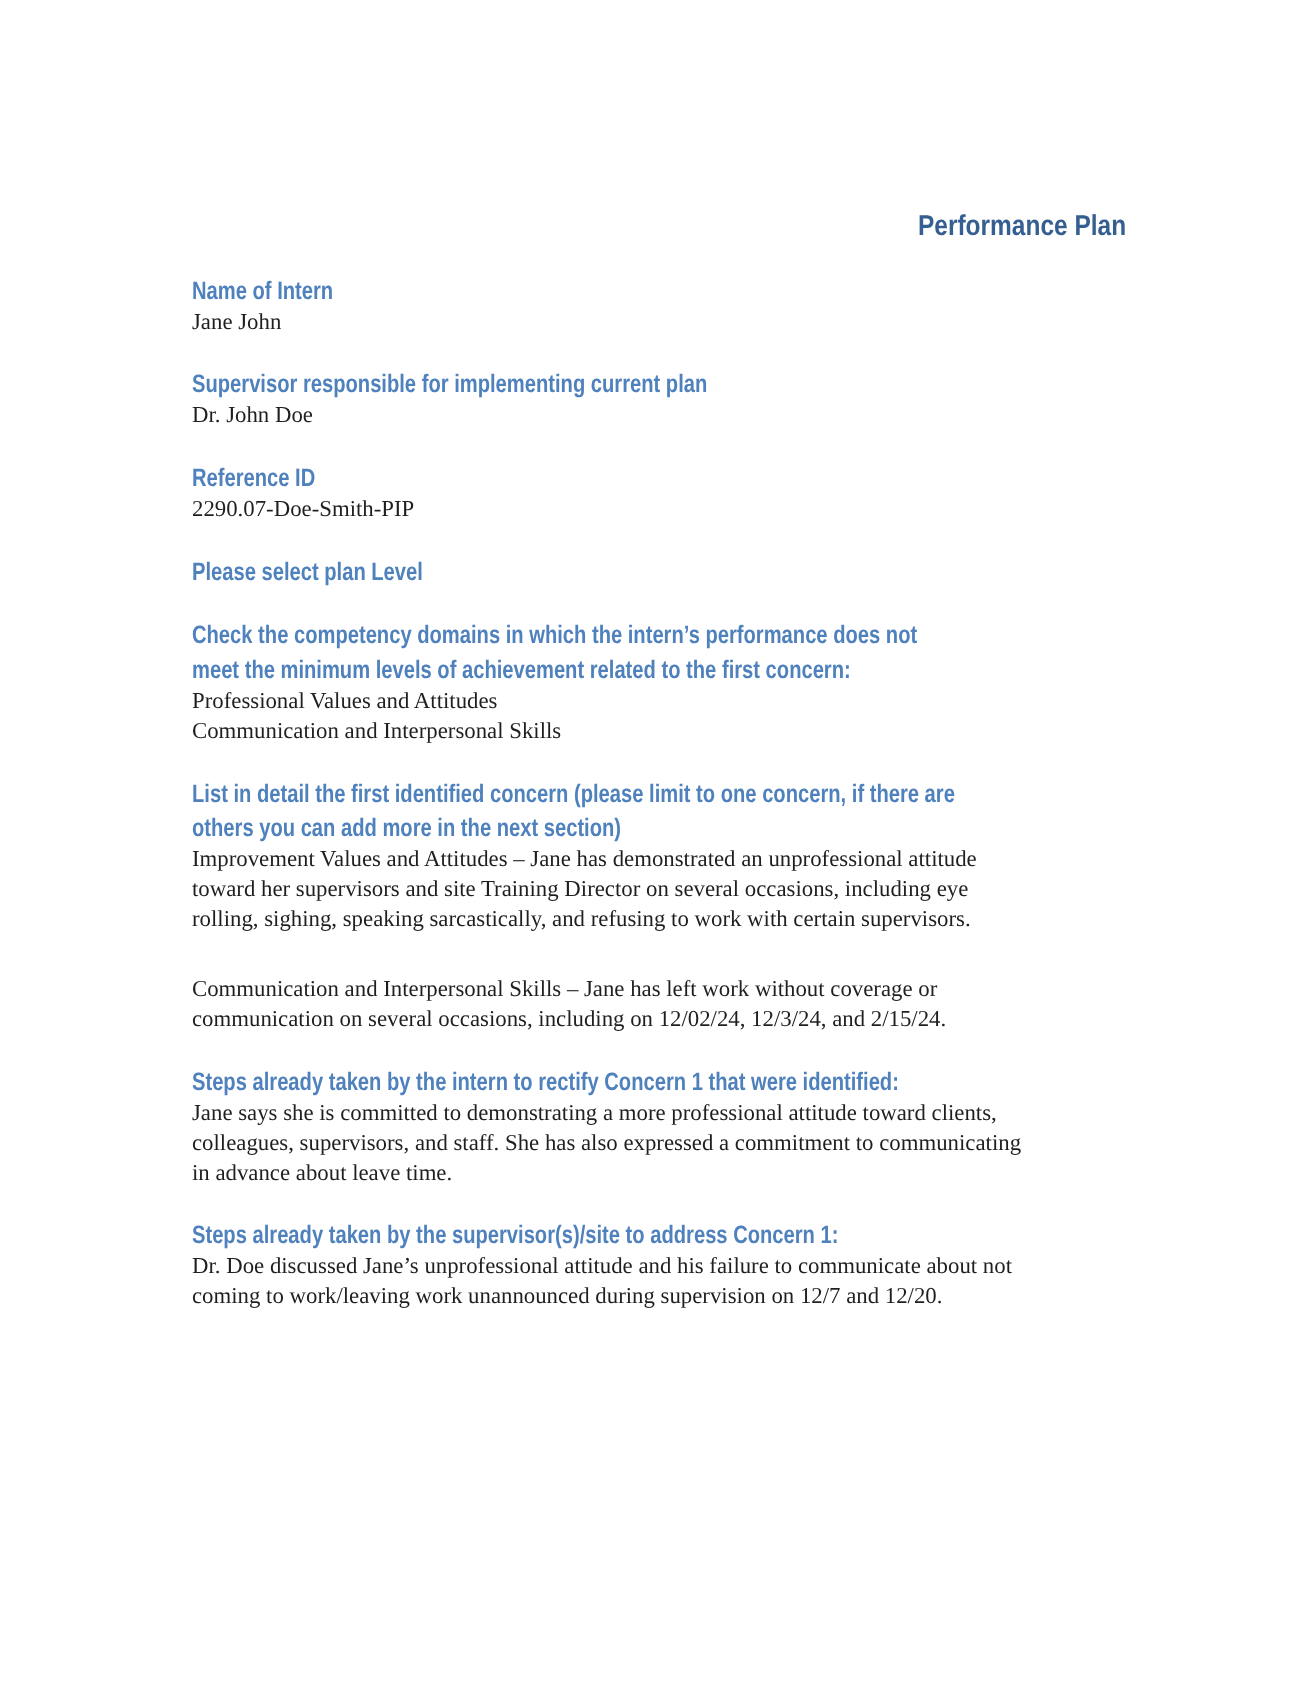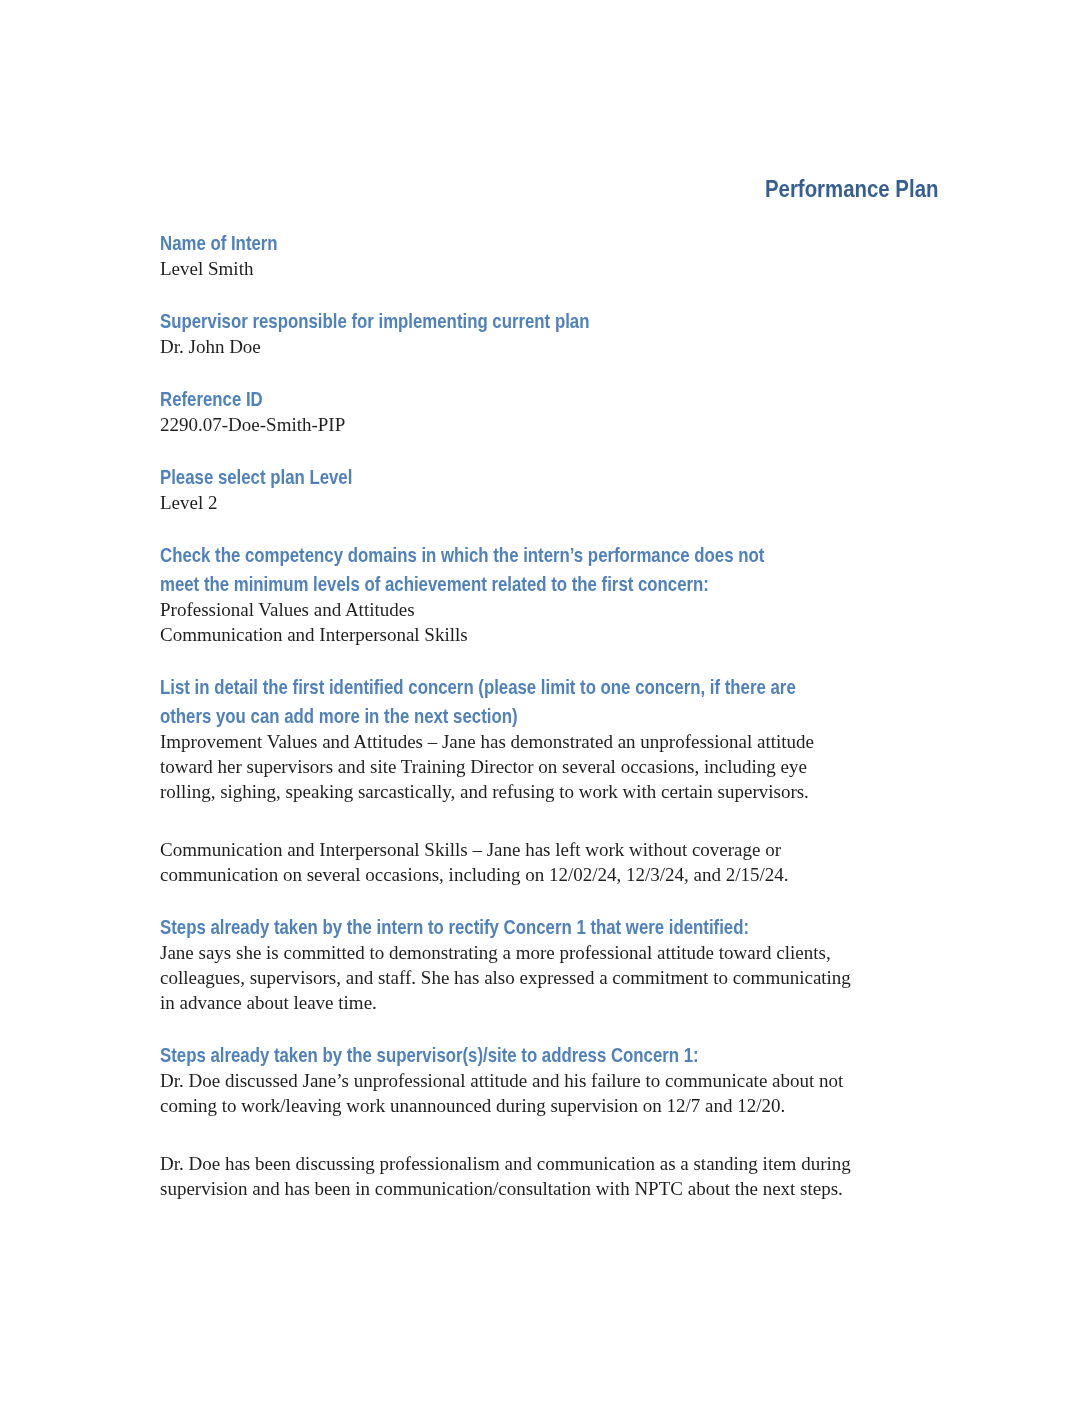--- a/index.html
+++ b/index.html
@@ -55,36 +55,35 @@
 </style>
 </head>
 <body>
 
 <div class="page">
   <h1 class="title">Performance Plan</h1>
   <div id="sections">
 
   <section class="section">
     <h2 class="heading">Name of Intern</h2>
-  <p class="para">Level Smith</p>
+  <p class="para">Jane John</p>
       </section>
 
   <section class="section">
     <h2 class="heading">Supervisor responsible for implementing current plan</h2>
   <p class="para">Dr. John Doe</p>
       </section>
 
   <section class="section">
     <h2 class="heading">Reference ID</h2>
   <p class="para">2290.07-Doe-Smith-PIP</p>
       </section>
 
   <section class="section">
     <h2 class="heading">Please select plan Level</h2>
-  <p class="para">Level 2</p>
       </section>
 
   <section class="section">
     <h2 class="heading">Check the competency domains in which the intern’s performance does not
 meet the minimum levels of achievement related to the first concern:</h2>
   <p class="para">Professional Values and Attitudes
 Communication and Interpersonal Skills</p>
       </section>
 
   <section class="section">
@@ -101,17 +100,15 @@
     <h2 class="heading">Steps already taken by the intern to rectify Concern 1 that were identified:</h2>
   <p class="para">Jane says she is committed to demonstrating a more professional attitude toward clients,
 colleagues, supervisors, and staff. She has also expressed a commitment to communicating
 in advance about leave time.</p>
       </section>
 
   <section class="section">
     <h2 class="heading">Steps already taken by the supervisor(s)/site to address Concern 1:</h2>
   <p class="para">Dr. Doe discussed Jane’s unprofessional attitude and his failure to communicate about not
 coming to work/leaving work unannounced during supervision on 12/7 and 12/20.</p>
-        <p class="para">Dr. Doe has been discussing professionalism and communication as a standing item during
-supervision and has been in communication/consultation with NPTC about the next steps.</p>
       </section>
 </div>
 </div>
 
 </body></html>

